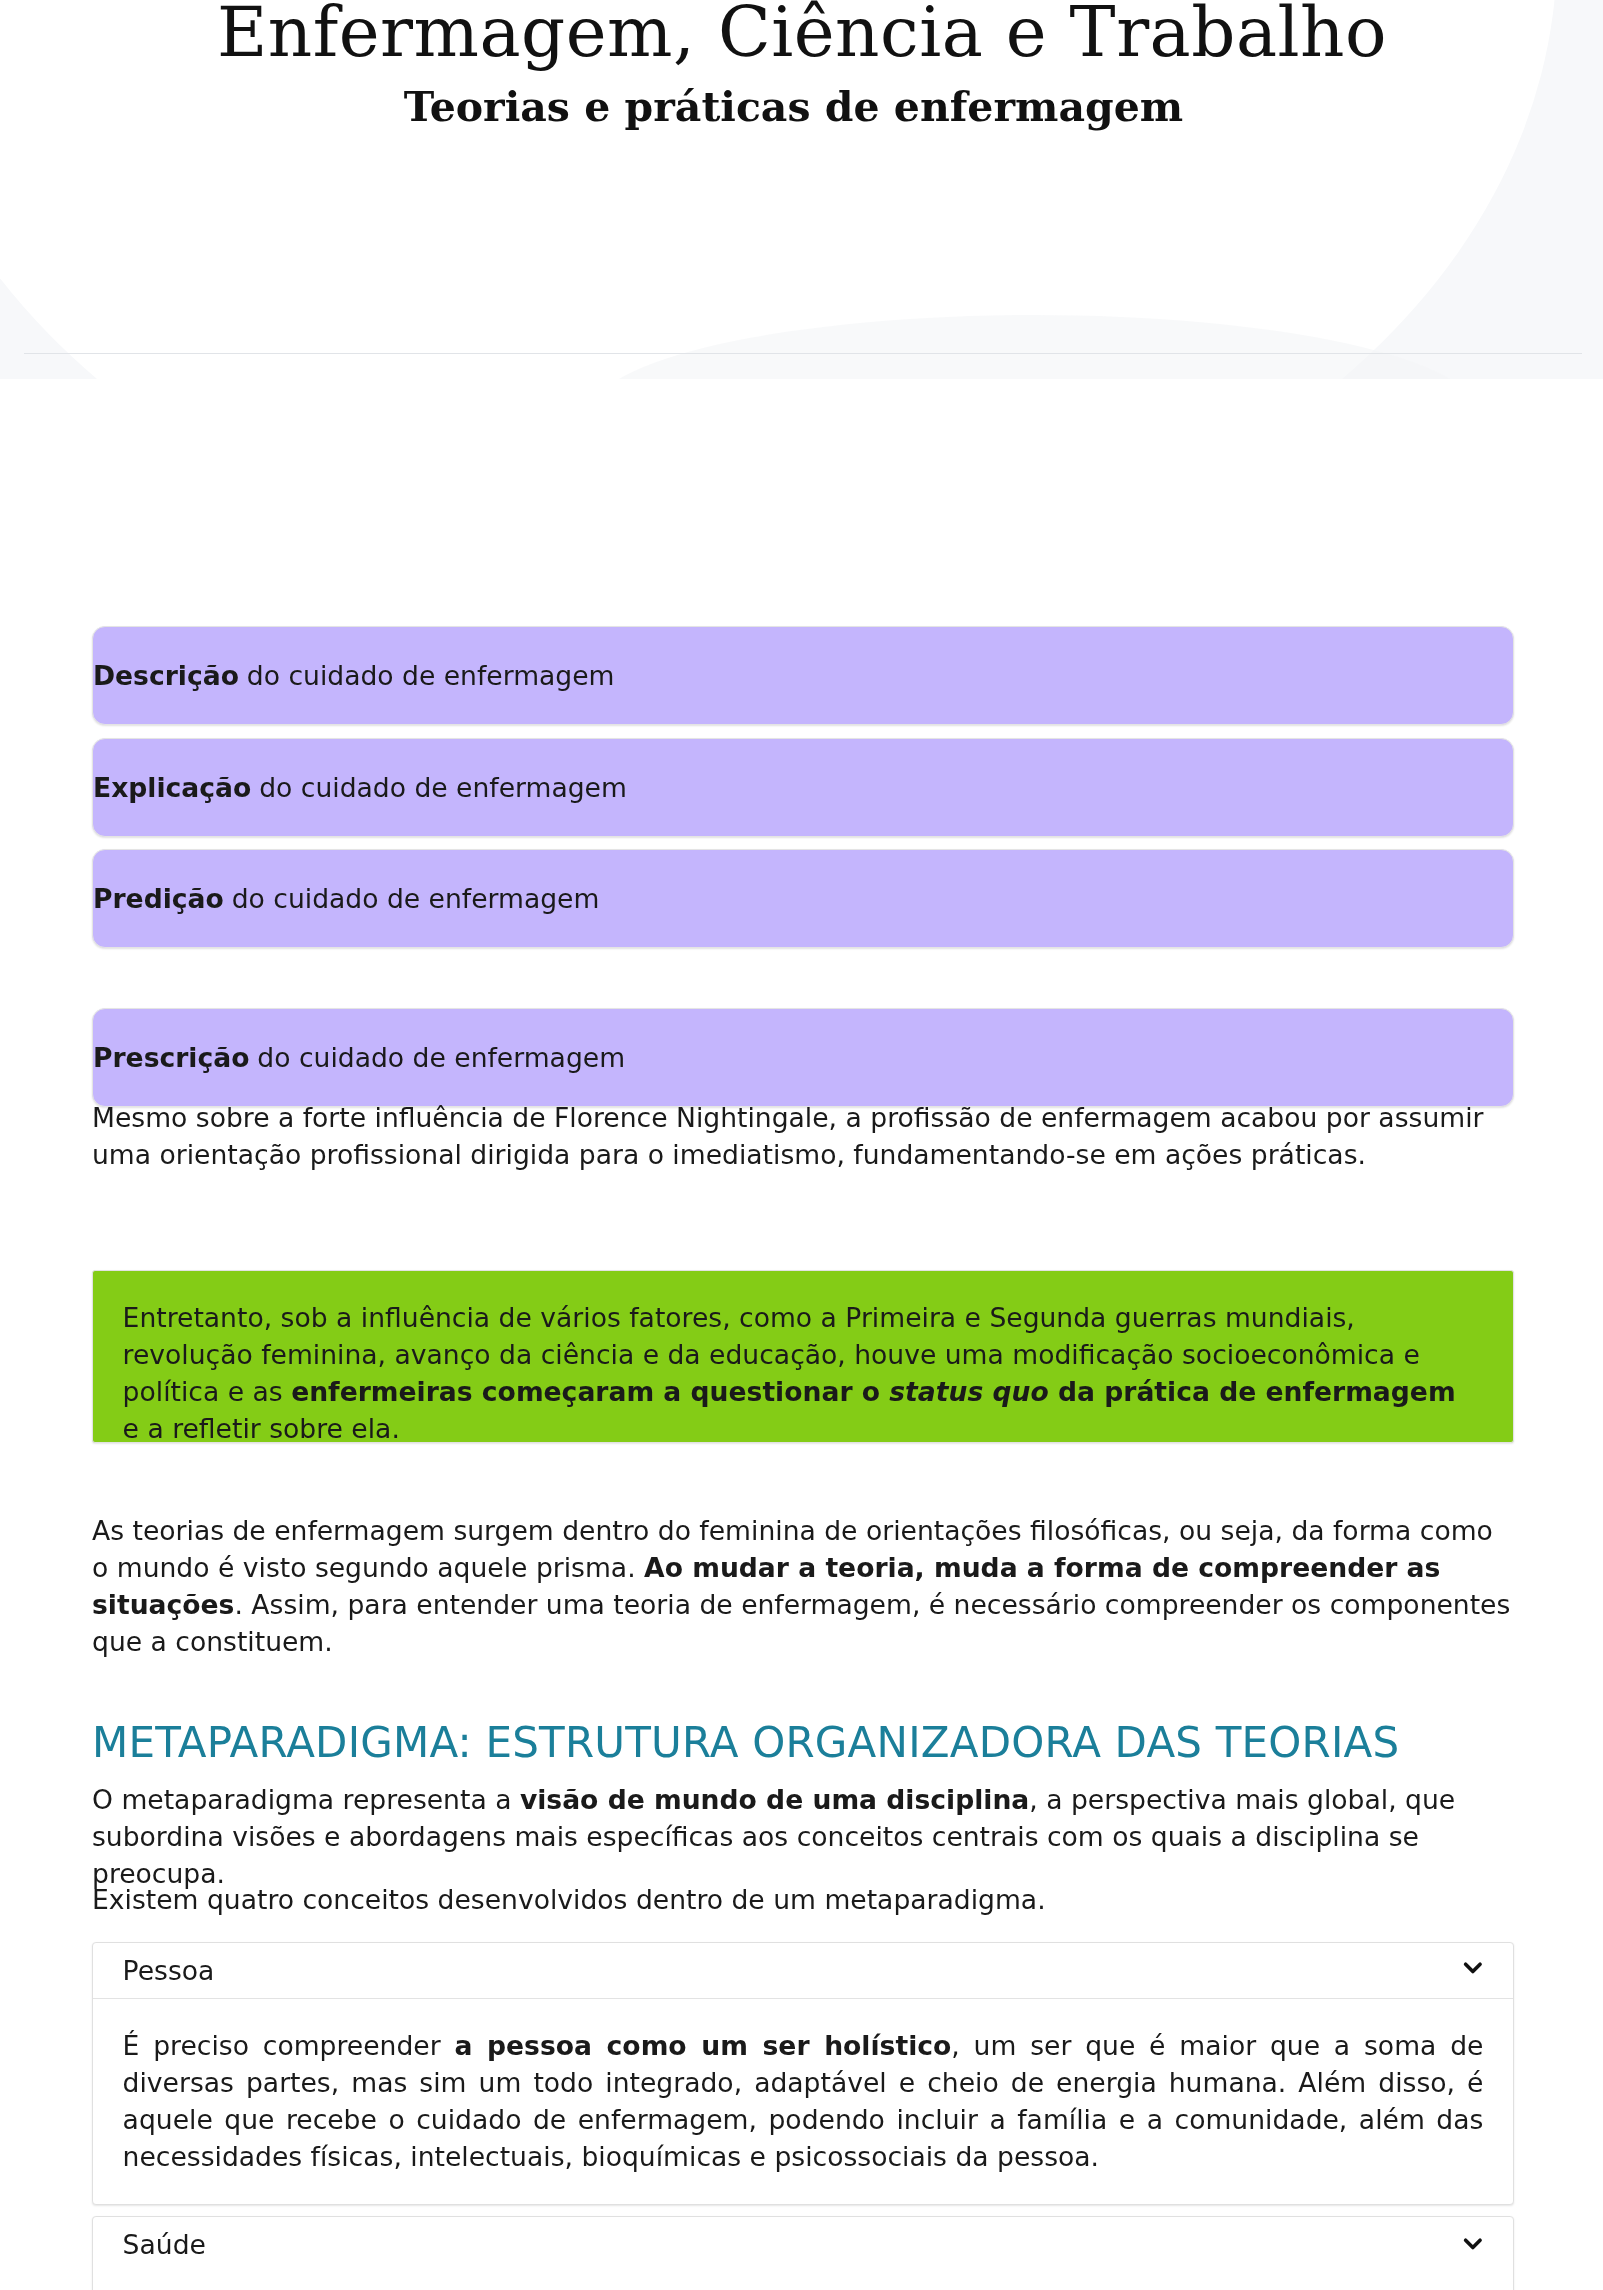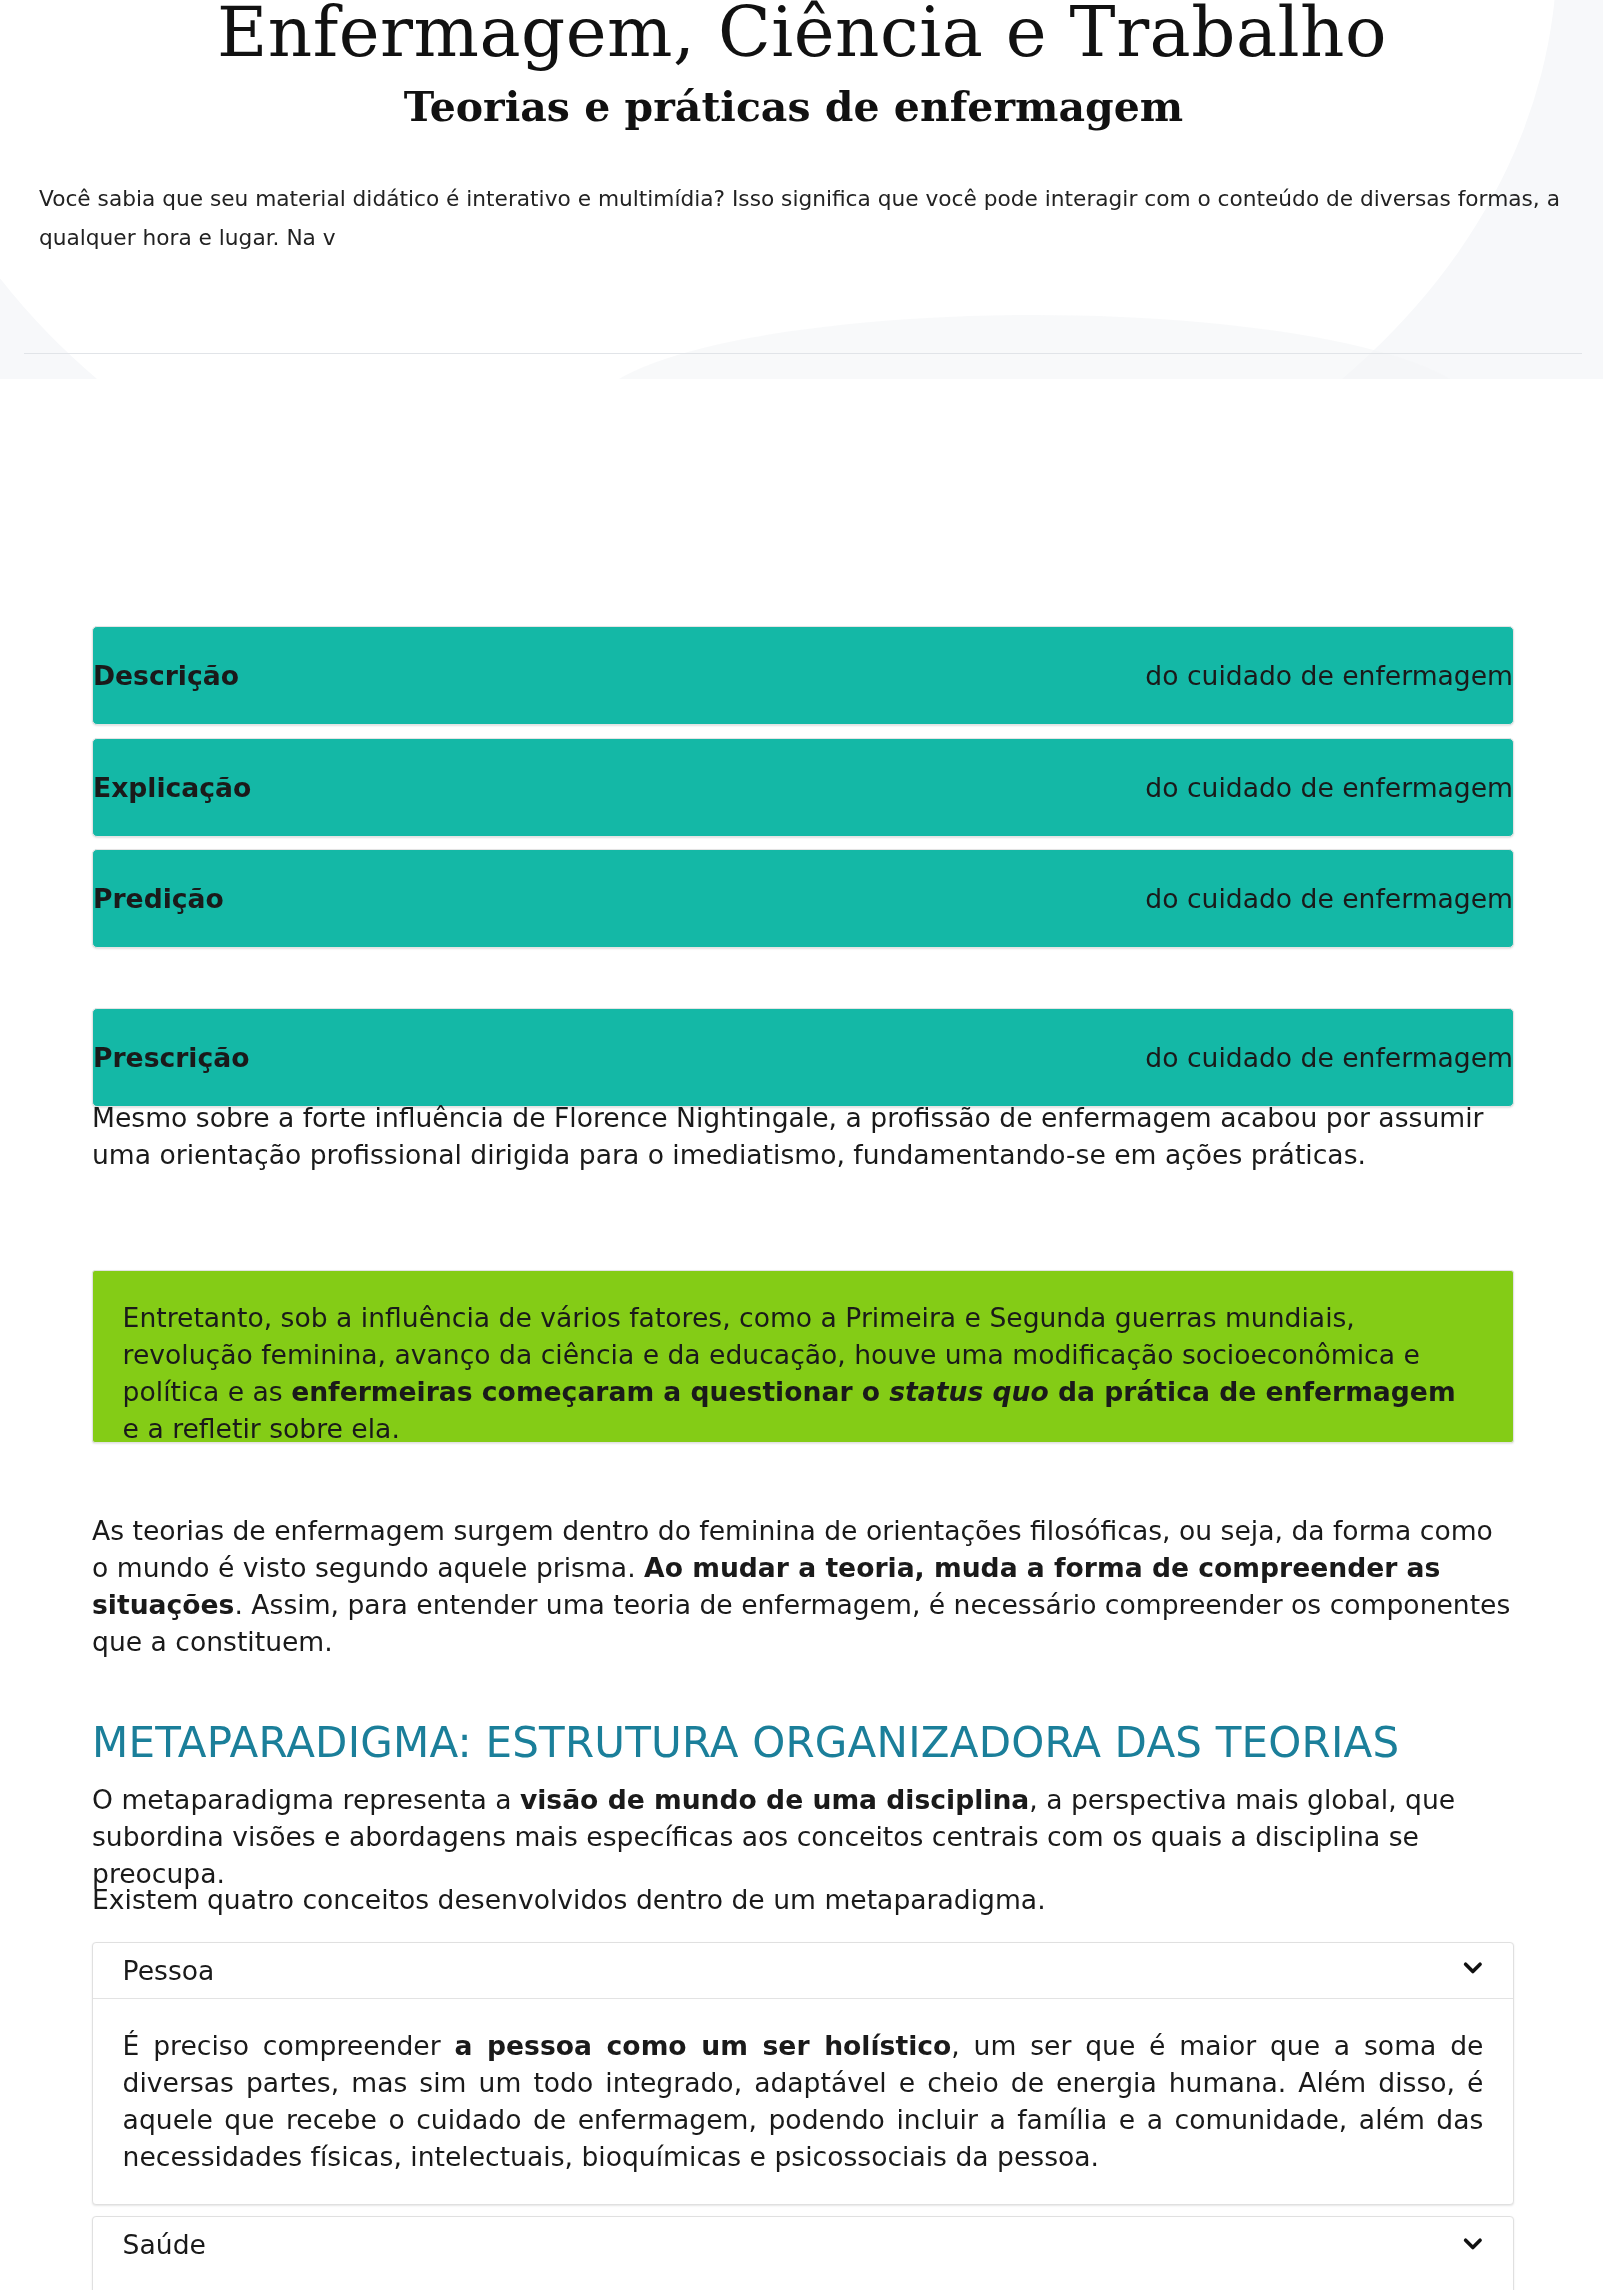--- a/index.html
+++ b/index.html
@@ -36,23 +36,23 @@
     .hero-intro {
       position: absolute; left: 39px; top: 179px; width: 1537px;
       font-size: 21.7px; line-height: 39px; color: #222;
     }
     .hero-divider {
       position: absolute; left: 23.6px; top: 353px; width: 1558px; height: 1px;
       background: #e1e4e8;
     }
     .card {
       position: absolute; left: 92px; width: 1422px; height: 99px;
-      background: #14b8a6; border: 1px solid #e4e4e4; border-radius: 5px;
+      background: #c4b5fd; border: 1px solid #e4e4e4; border-radius: 13px;
       box-shadow: 0 1px 2px rgba(0,0,0,0.12);
-      display: flex; align-items: center; justify-content: space-between;
+      display: flex; align-items: center; justify-content: flex-start;
       font-size: 26.6px; color: #1a1a1a;
     }
     .card b { font-weight: bold; margin-right: 7.9px; }
 
     .para {
       position: absolute; left: 92px; width: 1422px;
       font-size: 26.6px; line-height: 37px; color: #1a1a1a;
     }
     .para b { font-weight: bold; }
 
@@ -96,21 +96,20 @@
     .acc-body b { font-weight: bold; }
   </style>
 </head>
 <body>
 
 <div class="hero">
   <div class="wave w1"></div>
   <div class="wave w2"></div>
   <h1 class="hero-title">Enfermagem, Ciência e Trabalho</h1>
   <h2 class="hero-subtitle">Teorias e práticas de enfermagem</h2>
-  <p class="hero-intro">Você sabia que seu material didático é interativo e multimídia? Isso significa que você pode interagir com o conteúdo de diversas formas, a qualquer hora e lugar. Na v</p>
   <div class="hero-divider"></div>
 </div>
 
 <div class="card" style="top:626px;">
   <b>Descrição</b>
   <span>do cuidado de enfermagem</span>
 </div>
 <div class="card" style="top:738px;">
   <b>Explicação</b>
   <span>do cuidado de enfermagem</span>

